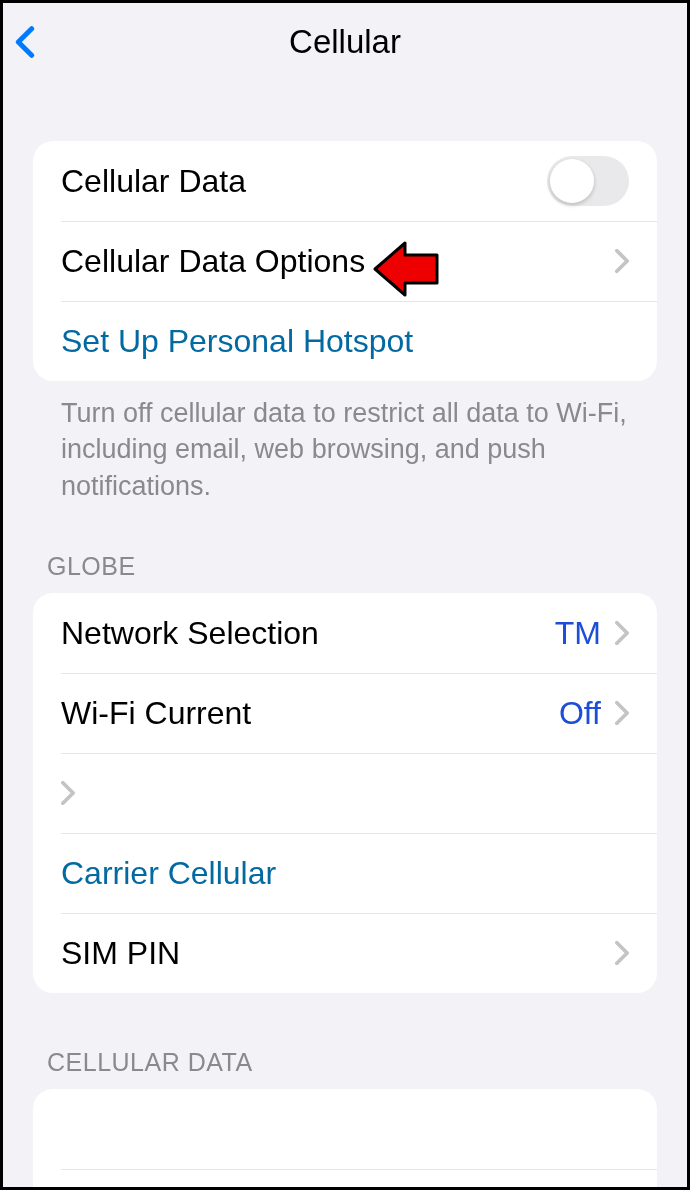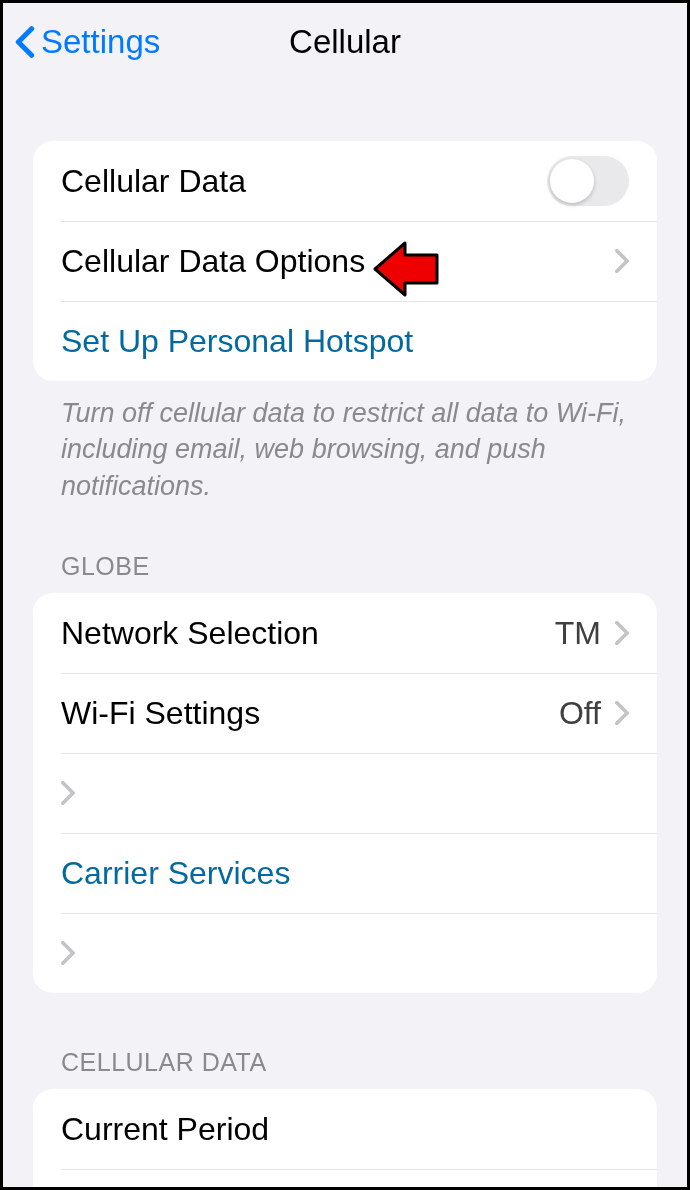--- a/index.html
+++ b/index.html
@@ -59,28 +59,27 @@
     .section.carrier {
       margin-top: 48px;
     }
     .section.celldata {
       margin-top: 55px;
     }
     .section-header {
       font-size: 25px;
       color: #8a8a8e;
       letter-spacing: 0.5px;
-      padding: 0 32px 12px 58px;
+      padding: 0 32px 12px 44px;
     }
     .section-footer {
       font-size: 27px;
       color: #8a8a8e;
       padding: 14px 32px 0 58px;
       line-height: 1.35;
-      font-style: italic;
     }
     .list {
       background: #fff;
       border-radius: 20px;
       margin: 0 30px;
       overflow: hidden;
     }
     .row {
       display: flex;
       align-items: center;
@@ -101,21 +100,21 @@
       font-size: 32px;
       color: #000;
       flex: 1;
       font-weight: 400;
     }
     .row-label.link {
       color: #0369a1;
     }
     .row-value {
       font-size: 32px;
-      color: #404040;
+      color: #1d4ed8;
       margin-right: 14px;
     }
     .chevron {
       color: #c4c4c6;
       display: inline-flex;
       align-items: center;
     }
     .toggle {
       width: 82px;
       height: 50px;
@@ -144,21 +143,20 @@
 </head>
 <body>
 
 <div class="nav-bar">
   <div class="back-button">
     <span class="back-chevron">
       <svg width="20" height="34" viewBox="0 0 12 20" fill="none">
         <path d="M10 2 L2 10 L10 18" stroke="#007aff" stroke-width="3" stroke-linecap="round" stroke-linejoin="round"></path>
       </svg>
     </span>
-    <span>Settings</span>
   </div>
   <div class="nav-title">Cellular</div>
 </div>
 
 <div class="content">
 
   <div class="section first">
     <div class="list">
       <div class="row">
         <div class="row-label">Cellular Data</div>
@@ -187,53 +185,53 @@
       <div class="row">
         <div class="row-label">Network Selection</div>
         <div class="row-value">TM</div>
         <span class="chevron">
           <svg width="14" height="24" viewBox="0 0 8 14" fill="none">
             <path d="M1 1 L7 7 L1 13" stroke="#c4c4c6" stroke-width="2.2" stroke-linecap="round" stroke-linejoin="round"></path>
           </svg>
         </span>
       </div>
       <div class="row">
-        <div class="row-label">Wi-Fi Settings</div>
+        <div class="row-label">Wi-Fi Current</div>
         <div class="row-value">Off</div>
         <span class="chevron">
           <svg width="14" height="24" viewBox="0 0 8 14" fill="none">
             <path d="M1 1 L7 7 L1 13" stroke="#c4c4c6" stroke-width="2.2" stroke-linecap="round" stroke-linejoin="round"></path>
           </svg>
         </span>
       </div>
       <div class="row">
         <span class="chevron">
           <svg width="14" height="24" viewBox="0 0 8 14" fill="none">
             <path d="M1 1 L7 7 L1 13" stroke="#c4c4c6" stroke-width="2.2" stroke-linecap="round" stroke-linejoin="round"></path>
           </svg>
         </span>
       </div>
       <div class="row">
-        <div class="row-label link">Carrier Services</div>
-      </div>
-      <div class="row">
+        <div class="row-label link">Carrier Cellular</div>
+      </div>
+      <div class="row">
+        <div class="row-label">SIM PIN</div>
         <span class="chevron">
           <svg width="14" height="24" viewBox="0 0 8 14" fill="none">
             <path d="M1 1 L7 7 L1 13" stroke="#c4c4c6" stroke-width="2.2" stroke-linecap="round" stroke-linejoin="round"></path>
           </svg>
         </span>
       </div>
     </div>
   </div>
 
   <div class="section celldata">
     <div class="section-header">CELLULAR DATA</div>
     <div class="list">
       <div class="row">
-        <div class="row-label">Current Period</div>
       </div>
       <div class="row" style="min-height:40px;">
       </div>
     </div>
   </div>
 
 </div>
 
 <div class="annotation-arrow">
   <svg width="72" height="64" viewBox="0 0 72 64">

